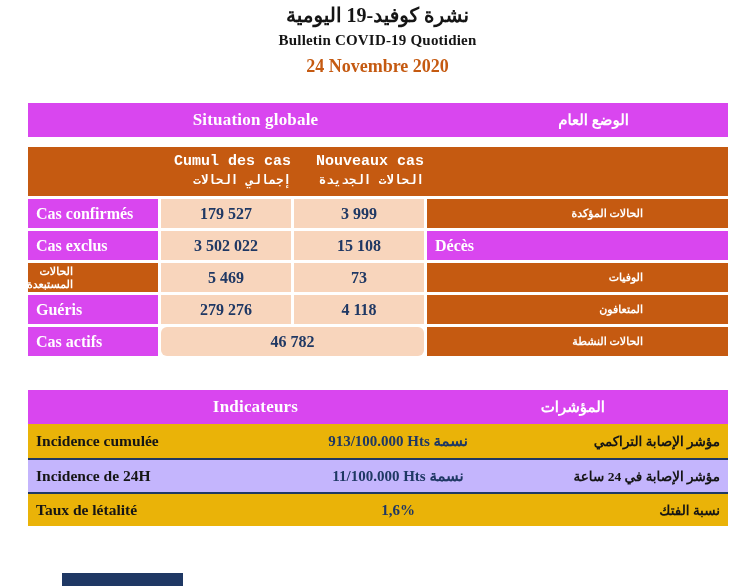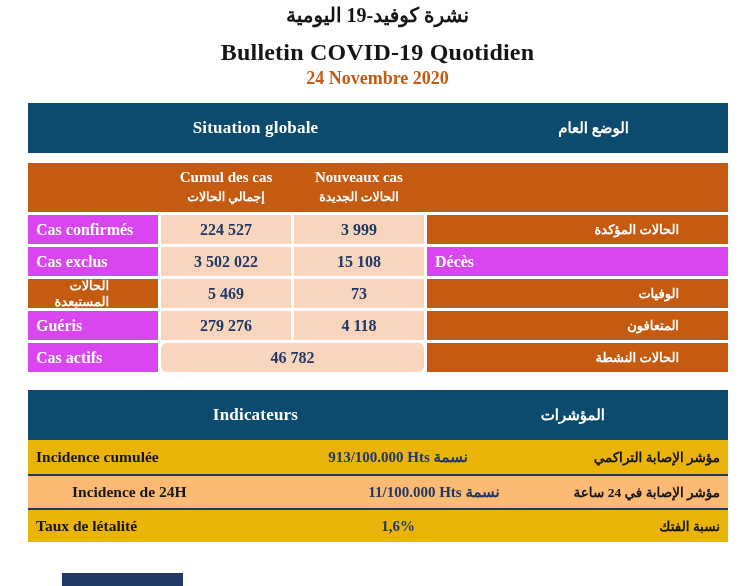--- a/index.html
+++ b/index.html
@@ -4,64 +4,64 @@
 <style>
   html,body { margin:0; padding:0; }
   body {
     width:755px; height:586px; position:relative; overflow:hidden;
     background:#ffffff; font-family:"Liberation Serif", serif;
     -webkit-font-smoothing:antialiased;
   }
   
   .titles { text-align:center; padding-top:2px; }
   .title-ar { font-size:20px; font-weight:bold; color:#151515; direction:rtl; line-height:26px; }
-  .title-fr { font-size:24px; font-weight:bold; color:#151515; line-height:25px; margin-top:12px; letter-spacing:.2px; }
+  .title-fr { font-size:15px; font-weight:bold; color:#151515; line-height:25px; margin-top:0; letter-spacing:.2px; }
   .title-date { font-size:18px; font-weight:bold; color:#C55A11; line-height:22px; margin-top:2px; }
 
   
   .tbl { position:absolute; left:28px; width:700px; }
   #situation-table { top:103px; }
   #indicators-table { top:390px; }
 
-  .navybar { height:50px; background:#0c4a6e; position:relative; }
+  .navybar { height:34px; background:#d946ef; position:relative; }
   .navybar .fr {
     position:absolute; left:0; width:65%; top:50%; transform:translateY(-50%);
     text-align:center; color:#ffffff; font-weight:bold; font-size:17px; letter-spacing:.2px;
   }
   .navybar .ar {
     position:absolute; top:50%; transform:translateY(-50%);
     color:#ffffff; font-weight:bold; font-size:15px; direction:rtl;
   }
   .navybar.sit .ar { right:99px; }
   .navybar.ind .ar { right:123px; }
 
   
   .t1grid { margin-top:10px; display:grid; grid-template-columns:130px 130px 130px 1fr; gap:3px; }
   .t1head {
     grid-column:1 / 5; background:#C55A11; height:49px; position:relative;
     color:#ffffff; font-weight:bold;
   }
-  .t1head .hcol { position:absolute; top:4px; width:130px; text-align:center; }
+  .t1head .hcol { position:absolute; top:4px; width:130px; text-align:right;font-family:Liberation Mono, monospace; }
   .t1head .hcol.c1 { left:133px; }
   .t1head .hcol.c2 { left:266px; }
   .t1head .hfr { font-size:15px; line-height:21px; display:block; }
   .t1head .har { font-size:12.5px; line-height:19px; display:block; direction:rtl; }
 
   .cell { height:29px; display:flex; align-items:center; box-sizing:border-box; }
   .lab  { background:#d946ef; color:#ffffff; font-weight:bold; font-size:16px; padding-left:8px; }
   .val  { background:#F8D5BC; color:#1F3864; font-weight:bold; font-size:16px; justify-content:center; }
-  .arb  { background:#C55A11; color:#ffffff; font-weight:bold; font-size:13px;
-          justify-content:flex-end; padding-right:49px; }
+  .arb  { background:#C55A11; color:#ffffff; font-weight:bold; font-size:11px;
+          justify-content:flex-end; padding-right:85px; }
   .arb span { direction:rtl; }
   .merged { grid-column:2 / 4;border-radius:6px; }
 
   
   .irows { }
   .irow { height:34px; display:flex; align-items:center; box-sizing:border-box; background:#eab308; }
-  .irow.shade { background:#fdba74;padding-left:36px; }
+  .irow.shade { background:#c4b5fd; }
   .irow + .irow { border-top:2px solid #1F3864; }
   .irow.last { border-bottom:3px solid #E8833A; }
   .ilab { width:245px; padding-left:8px; font-weight:bold; font-size:15.5px; color:#151515; box-sizing:border-box; }
   .ival { width:250px; text-align:center; font-weight:bold; font-size:15px; color:#1F3864; }
   .iar  { flex:1; text-align:right; padding-right:8px; font-weight:bold; font-size:13.5px; color:#151515; direction:rtl; }
 
   
   .frag { position:absolute; left:62px; top:573px; width:121px; height:13px; background:#1F3864; }
 </style>
 </head>
@@ -85,21 +85,21 @@
         <span class="hfr">Cumul des cas</span>
         <span class="har">إجمالي الحالات</span>
       </div>
       <div class="hcol c2">
         <span class="hfr">Nouveaux cas</span>
         <span class="har">الحالات الجديدة</span>
       </div>
     </div>
 
     <div class="cell lab">Cas confirmés</div>
-    <div class="cell val">224 527</div>
+    <div class="cell val">179 527</div>
     <div class="cell val">3 999</div>
     <div class="cell arb">
         <span>الحالات المؤكدة</span>
       </div>
 
     <div class="cell lab">Cas exclus</div>
     <div class="cell val">3 502 022</div>
     <div class="cell val">15 108</div>
     <div class="cell lab">Décès</div>
 

